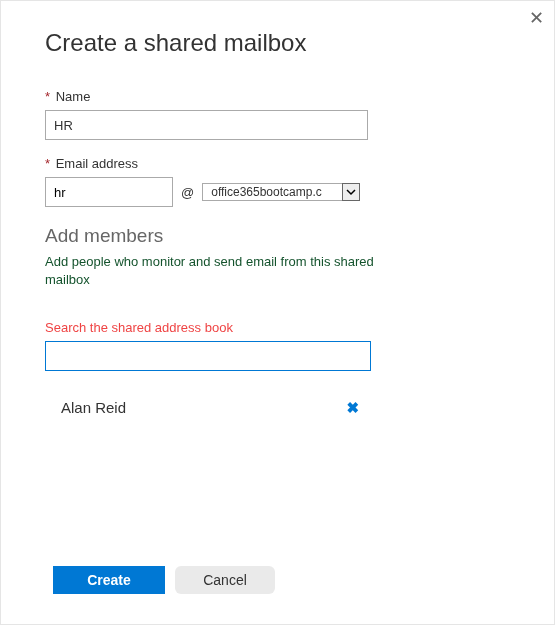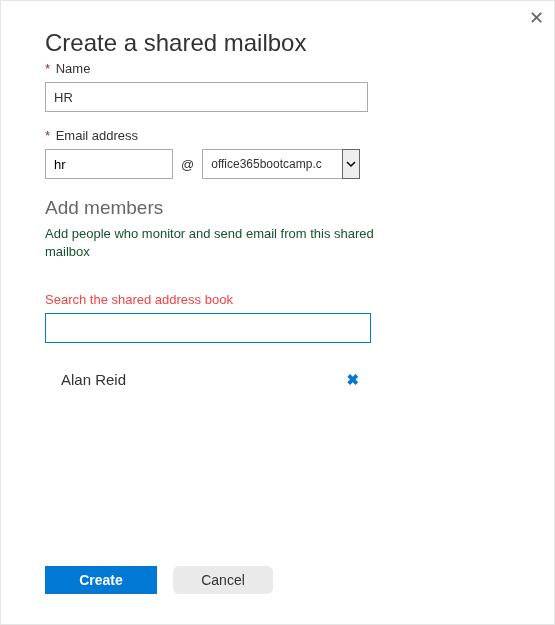--- a/index.html
+++ b/index.html
@@ -23,21 +23,21 @@
       border: none;
       line-height: 1;
     }
     .panel {
       padding: 28px 44px 0 44px;
     }
     h1 {
       font-weight: 300;
       font-size: 24px;
       color: #333;
-      margin-bottom: 4px;
+      margin-bottom: 32px;
     }
     .field-label {
       font-size: 13px;
       color: #333;
       margin-bottom: 6px;
       display: block;
     }
     .req { color: #a4262c; margin-right: 2px; }
     .text-input {
       width: 323px;
@@ -59,21 +59,21 @@
       font-family: inherit;
     }
     .at {
       margin: 0 8px;
       font-size: 13px;
       color: #333;
     }
     .domain-select {
       display: flex;
       align-items: stretch;
-      height: 30px;
+      height: 18px;
     }
     .domain-text {
       border: 1px solid #aaa;
       border-right: none;
       padding: 4px 8px;
       font-size: 12px;
       width: 140px;
       overflow: hidden;
       white-space: nowrap;
       display: flex;
@@ -132,23 +132,23 @@
       font-weight: bold;
       cursor: pointer;
       font-size: 15px;
       background: none;
       border: none;
       line-height: 1;
     }
     .footer {
       position: absolute;
       bottom: 30px;
-      left: 44px;
-      display: flex;
-      gap: 16px;
+      left: 52px;
+      display: flex;
+      gap: 10px;
       align-items: center;
     }
     .btn {
       min-width: 112px;
       height: 28px;
       border: none;
       font-size: 14px;
       font-family: inherit;
       cursor: pointer;
     }

